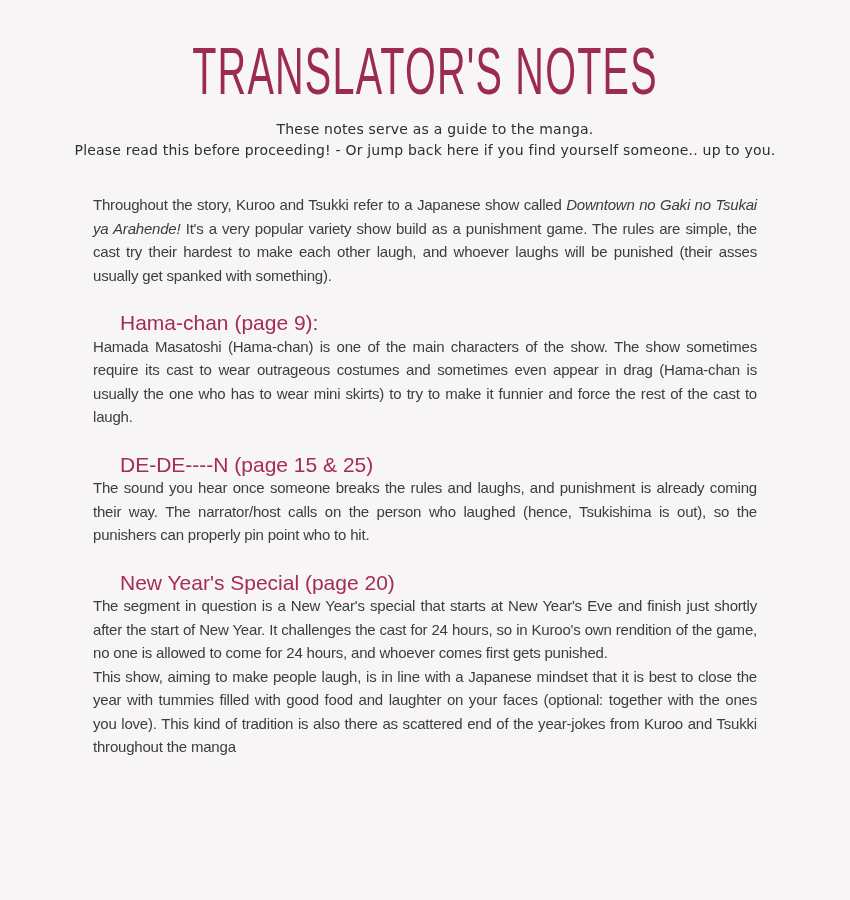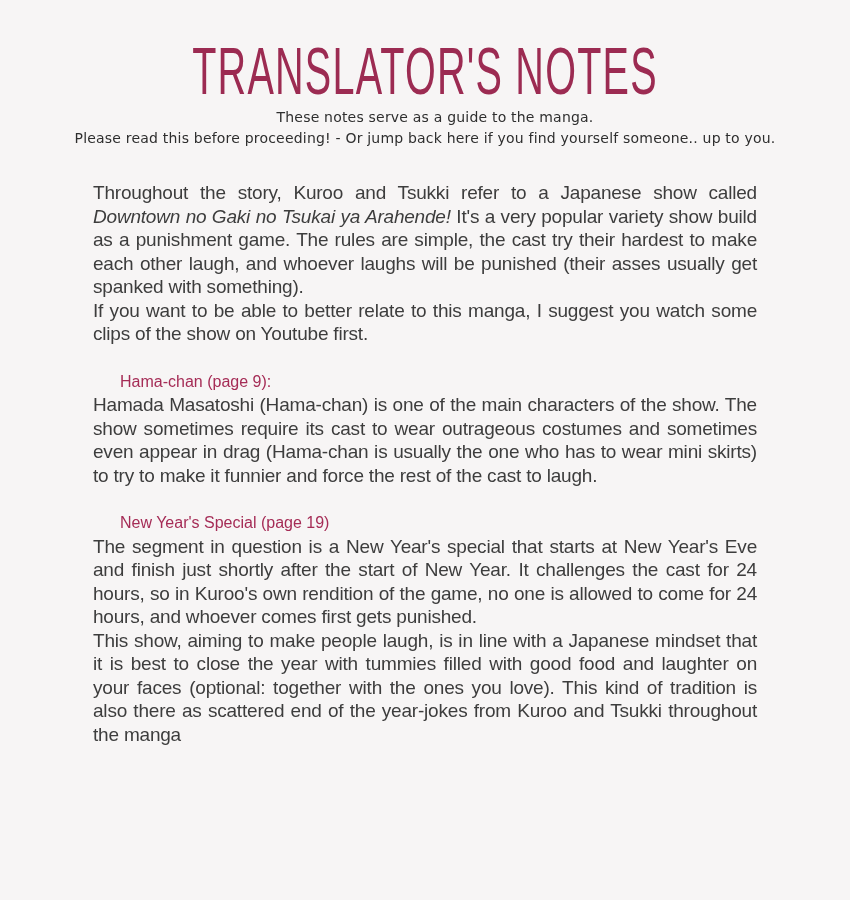--- a/index.html
+++ b/index.html
@@ -31,68 +31,71 @@
     transform-origin:center;
     letter-spacing:2px;
   }
   .subtitle{
     font-family:"DejaVu Sans",sans-serif;
     font-size:14px;
     line-height:21px;
     color:var(--subtitle_text);
     letter-spacing:0.2px;
   }
-  .subtitle.first{margin-top:3px;padding-left:20px;}
+  .subtitle.first{margin-top:15px;padding-left:20px;}
   .content{
     margin:32px 93px 0 93px;
     color:var(--body_text);
   }
   .body-text{
-    font-size:19px;
+    font-size:15px;
     line-height:23.5px;
     text-align:justify;
     letter-spacing:-0.2px;
   }
   .body-text em{font-style:italic;}
   .section{margin-top:24px;}
   .section-heading{
     color:var(--heading);
-    font-size:16px;
+    font-size:21px;
     font-weight:400;
     line-height:23.5px;
     padding-left:27px;
   }
 </style>
 </head>
 <body>
 
 <div class="page">
   <header class="header">
     <h1 class="title"><span class="title-inner">TRANSLATOR'S NOTES</span></h1>
     <div class="subtitle first">These notes serve as a guide to the manga.</div>
     <div class="subtitle">Please read this before proceeding! - Or jump back here if you find yourself someone.. up to you.</div>
   </header>
 
   <main class="content">
     <p class="body-text"><span>Throughout the story, Kuroo and Tsukki refer to a Japanese show called </span><em>Downtown no Gaki no Tsukai ya Arahende!</em><span> It's a very popular variety show build as a punishment game. The rules are simple, the cast try their hardest to make each other laugh, and whoever laughs will be punished (their asses usually get spanked with something).</span></p>
-    <p class="body-text">If you want to be able to better relate to this manga, I suggest you watch some clips of the show on Youtube first.</p>
 
     <div id="sections">
   <section class="section">
     <h2 class="section-heading">Hama-chan (page 9):</h2>
     <div class="section-body">
             <p class="body-text">Hamada Masatoshi (Hama-chan) is one of the main characters of the show. The show sometimes require its cast to wear outrageous costumes and sometimes even appear in drag (Hama-chan is usually the one who has to wear mini skirts) to try to make it funnier and force the rest of the cast to laugh.</p>
           </div>
   </section>
 
   <section class="section">
+    <h2 class="section-heading">DE-DE----N (page 15 &amp; 25)</h2>
+    <div class="section-body">
+            <p class="body-text">The sound you hear once someone breaks the rules and laughs, and punishment is already coming their way. The narrator/host calls on the person who laughed (hence, Tsukishima is out), so the punishers can properly pin point who to hit.</p>
+          </div>
   </section>
 
   <section class="section">
-    <h2 class="section-heading">New Year's Special (page 19)</h2>
+    <h2 class="section-heading">New Year's Special (page 20)</h2>
     <div class="section-body">
             <p class="body-text">The segment in question is a New Year's special that starts at New Year's Eve and finish just shortly after the start of New Year. It challenges the cast for 24 hours, so in Kuroo's own rendition of the game, no one is allowed to come for 24 hours, and whoever comes first gets punished.</p>
             <p class="body-text">This show, aiming to make people laugh, is in line with a Japanese mindset that it is best to close the year with tummies filled with good food and laughter on your faces (optional: together with the ones you love). This kind of tradition is also there as scattered end of the year-jokes from Kuroo and Tsukki throughout the manga</p>
           </div>
   </section>
 
   <section class="section">
   </section>
 </div>
   </main>

